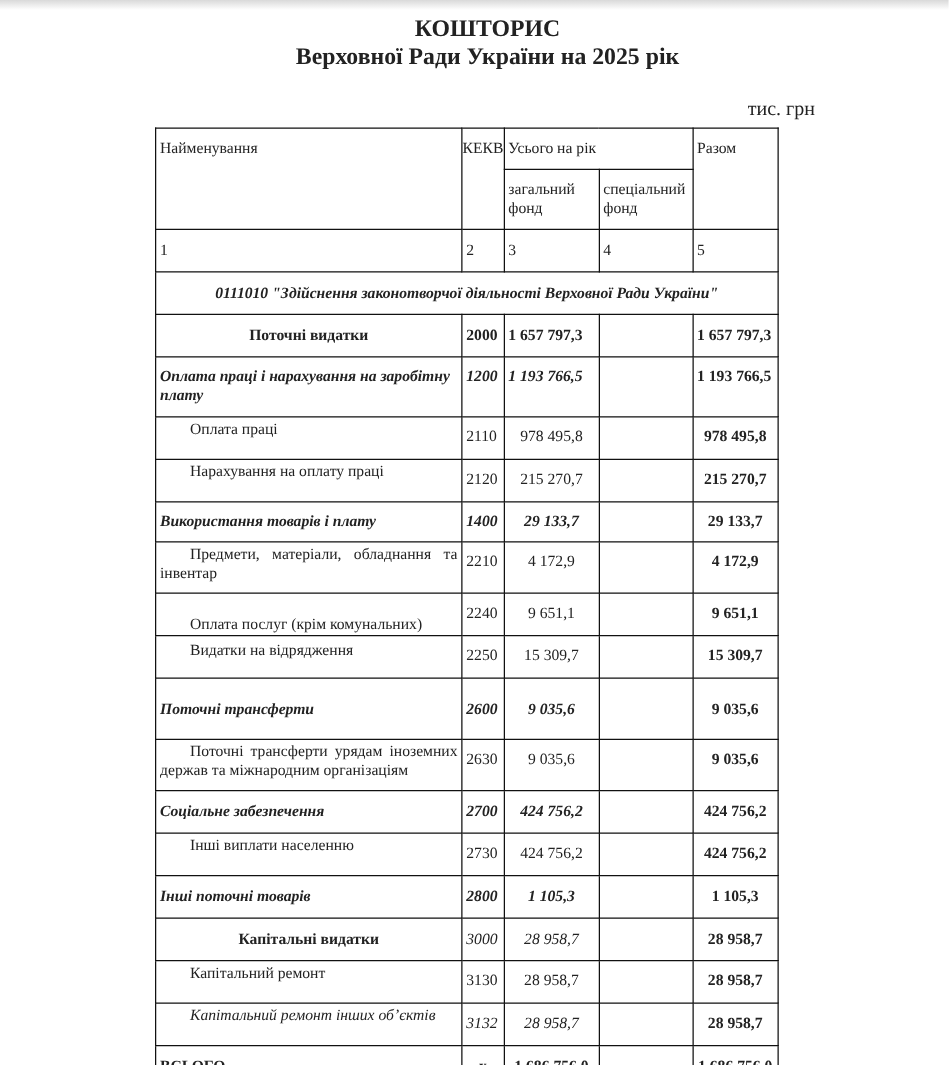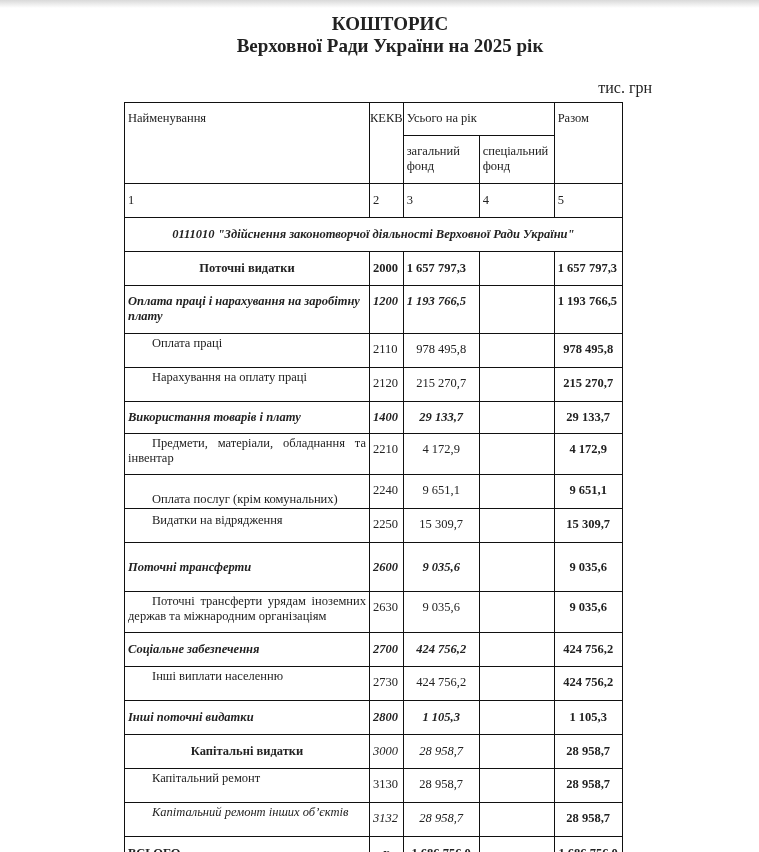--- a/index.html
+++ b/index.html
@@ -172,21 +172,21 @@
 
   <tr style="height:34px">
     <td class="ind" style="padding-top:2px">Інші виплати населенню</td>
     <td class="pt">2730</td>
     <td class="ctr pt">424 756,2</td>
     <td></td>
     <td class="b ctr pt">424 756,2</td>
   </tr>
 
   <tr style="height:34px">
-    <td class="b i mid">Інші поточні видатки</td>
+    <td class="b i mid">Інші поточні товарів</td>
     <td class="b i mid">2800</td>
     <td class="b i ctr mid">1 105,3</td>
     <td></td>
     <td class="b ctr mid">1 105,3</td>
   </tr>
 
   <tr style="height:34px">
     <td class="b ctr mid">Капітальні видатки</td>
     <td class="i mid">3000</td>
     <td class="i ctr mid">28 958,7</td>

